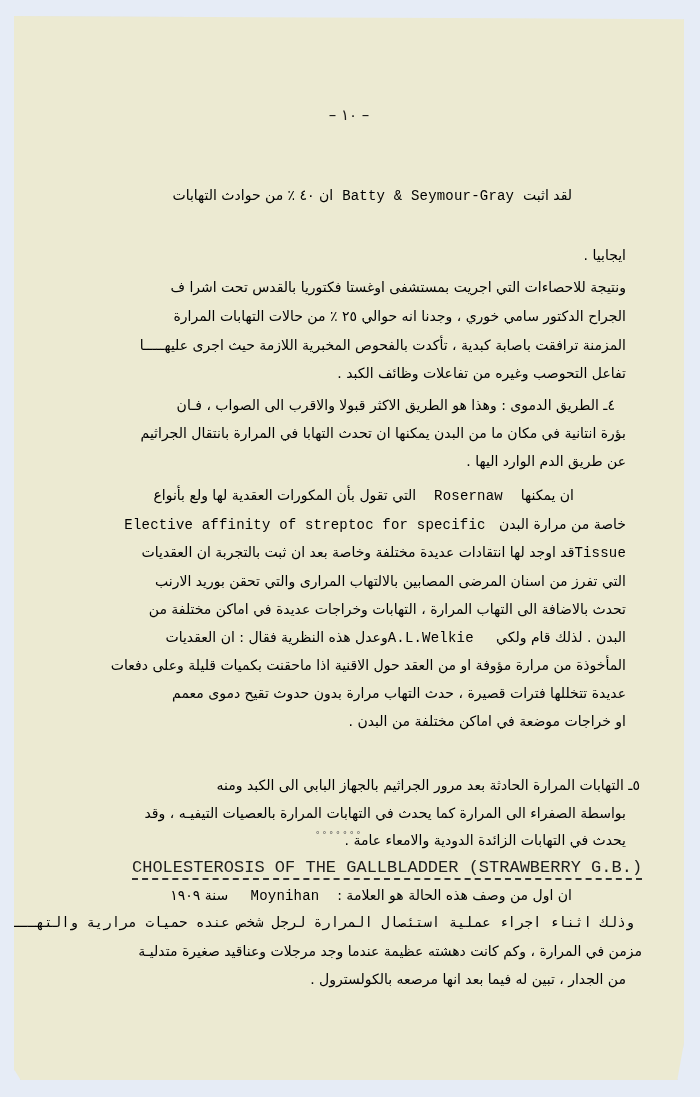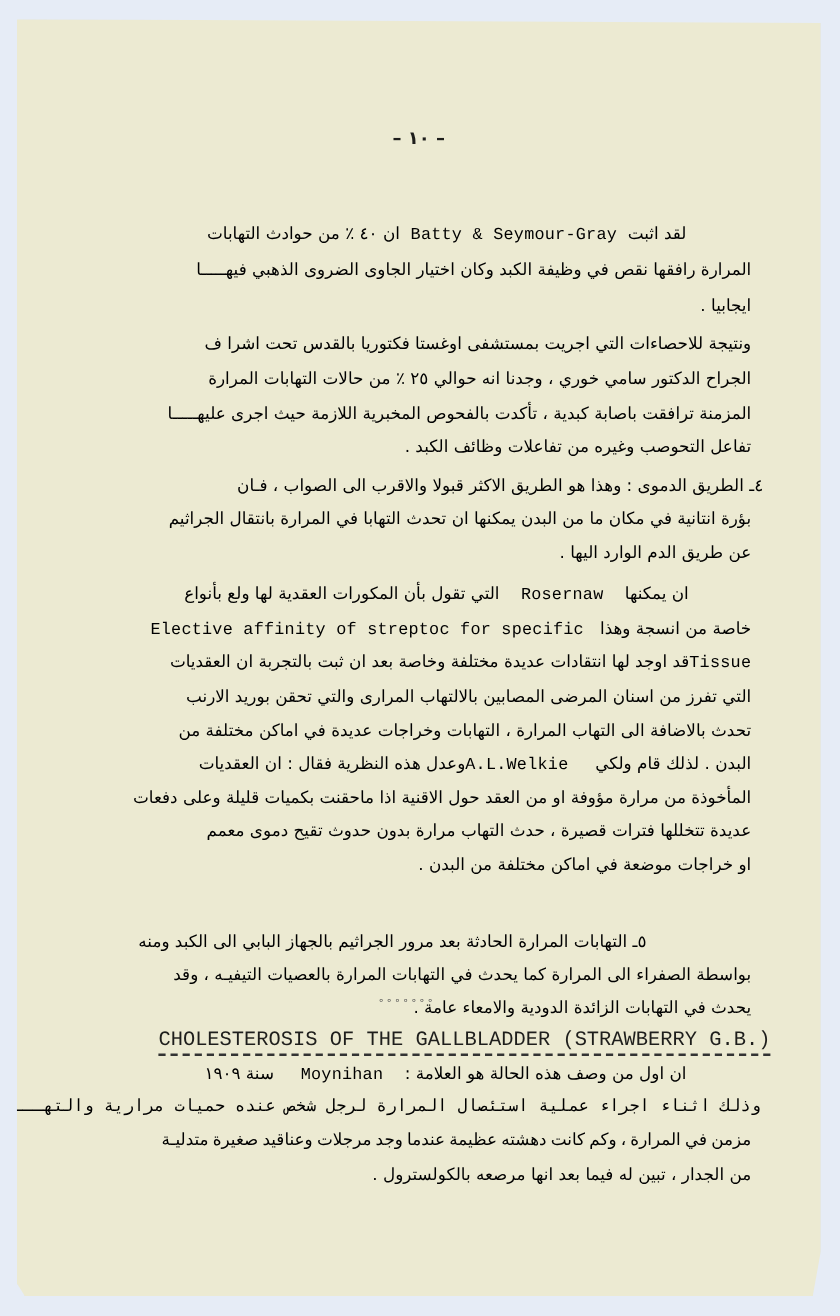--- a/index.html
+++ b/index.html
@@ -31,21 +31,20 @@
       font-family: "Liberation Mono", "DejaVu Sans Mono", monospace;
       font-size: 14px;
       unicode-bidi: isolate;
       direction: ltr;
       letter-spacing: 0.2px;
     }
     .page-number {
       position: absolute; left: 0; right: 0; top: 90px;
       text-align: center; font-size: 15px; color: #1e1e1c;
       font-family: "DejaVu Sans", sans-serif;
-      font-weight: bold;
     }
     .separator {
       position: absolute; left: 0; right: 0; top: 813px;
       text-align: center; font-size: 8px; color: #555;
       letter-spacing: 2px; font-family: "DejaVu Sans Mono", monospace;
     }
     .heading {
       position: absolute; left: 118px; top: 842px;
       font-family: "Liberation Mono", "DejaVu Sans Mono", monospace;
       font-size: 17px; color: #1e1e1c;
@@ -59,65 +58,64 @@
 
 <div class="page">
 
   <div class="page-number">– ١٠ –</div>
 
   <div class="line" style="top:170px; right:112px;">
     <span>لقد اثبت</span>
     &nbsp;<span class="latin">Batty &amp; Seymour-Gray</span>&nbsp;
     <span>ان ٤٠ ٪ من حوادث التهابات</span>
   </div>
-  <div class="line" style="top:200px; right:58px;">المرارة رافقها نقص في وظيفة الكبد وكان اختيار الجاوى الضروى الذهبي فيهـــــا</div>
   <div class="line" style="top:230px; right:58px;">ايجابيا .</div>
 
   <div class="line" style="top:262px; right:58px;">ونتيجة للاحصاءات التي اجريت بمستشفى اوغستا فكتوريا بالقدس تحت اشرا ف</div>
   <div class="line" style="top:291px; right:58px;">الجراح الدكتور سامي خوري ، وجدنا انه حوالي ٢٥ ٪ من حالات التهابات المرارة</div>
   <div class="line" style="top:320px; right:58px;">المزمنة ترافقت باصابة كبدية ، تأكدت بالفحوص المخبرية اللازمة حيث اجرى عليهـــــا</div>
   <div class="line" style="top:348px; right:58px;">تفاعل التحوصب وغيره من تفاعلات وظائف الكبد .</div>
 
-  <div class="line" style="top:380px; right:48px;">٤ـ الطريق الدموى : وهذا هو الطريق الاكثر قبولا والاقرب الى الصواب ، فـان</div>
+  <div class="line" style="top:380px; right:69px;">٤ـ الطريق الدموى : وهذا هو الطريق الاكثر قبولا والاقرب الى الصواب ، فـان</div>
   <div class="line" style="top:408px; right:58px;margin-left:44px;">بؤرة انتانية في مكان ما من البدن يمكنها ان تحدث التهابا في المرارة بانتقال الجراثيم</div>
   <div class="line" style="top:436px; right:58px;">عن طريق الدم الوارد اليها .</div>
 
   <div class="line" style="top:470px; right:110px;">
     <span>ان يمكنها</span>
     &nbsp;&nbsp;&nbsp;<span class="latin">Rosernaw</span>&nbsp;&nbsp;&nbsp;
     <span>التي تقول بأن المكورات العقدية لها ولع بأنواع</span>
   </div>
   <div class="line" style="top:499px; right:58px;">
-    <span>خاصة من انسجة وهذا</span>
+    <span>خاصة من مرارة البدن</span>
     &nbsp;&nbsp;<span class="latin">Elective affinity of streptoc for specific</span>
   </div>
   <div class="line" style="top:527px; right:58px;">
     <span class="latin">Tissue</span><span>قد اوجد لها انتقادات عديدة مختلفة وخاصة بعد ان ثبت بالتجربة ان العقديات</span>
   </div>
   <div class="line" style="top:556px; right:58px;">التي تفرز من اسنان المرضى المصابين بالالتهاب المرارى والتي تحقن بوريد الارنب</div>
   <div class="line" style="top:584px; right:58px;">تحدث بالاضافة الى التهاب المرارة ، التهابات وخراجات عديدة في اماكن مختلفة من</div>
   <div class="line" style="top:612px; right:58px;">
     <span>البدن . لذلك قام ولكي</span>
     &nbsp;&nbsp;&nbsp;&nbsp;<span class="latin">A.L.Welkie</span><span>وعدل هذه النظرية فقال : ان العقديات</span>
   </div>
   <div class="line" style="top:640px; right:58px;padding-left:17px;">المأخوذة من مرارة مؤوفة او من العقد حول الاقنية اذا ماحقنت بكميات قليلة وعلى دفعات</div>
   <div class="line" style="top:668px; right:58px;">عديدة تتخللها فترات قصيرة ، حدث التهاب مرارة بدون حدوث تقيح دموى معمم</div>
   <div class="line" style="top:696px; right:58px;">او خراجات موضعة في اماكن مختلفة من البدن .</div>
 
 
-  <div class="line" style="top:760px; right:44px;text-align:center;">٥ـ التهابات المرارة الحادثة بعد مرور الجراثيم بالجهاز البابي الى الكبد ومنه</div>
+  <div class="line" style="top:760px; right:44px;">٥ـ التهابات المرارة الحادثة بعد مرور الجراثيم بالجهاز البابي الى الكبد ومنه</div>
   <div class="line" style="top:788px; right:58px;">بواسطة الصفراء الى المرارة كما يحدث في التهابات المرارة بالعصيات التيفيـه ، وقد</div>
   <div class="line" style="top:815px; right:58px; top:815px;">يحدث في التهابات الزائدة الدودية والامعاء عامة .</div>
 
   <div class="separator" style="top:815px; left:290px; right:auto; width:70px;">°°°°°°°</div>
 
   <div class="heading">CHOLESTEROSIS OF THE GALLBLADDER (STRAWBERRY G.B.)</div>
 
   <div class="line" style="top:870px; right:112px;">
     <span>ان اول من وصف هذه الحالة هو العلامة :</span>
     &nbsp;&nbsp;&nbsp;<span class="latin">Moynihan</span>&nbsp;&nbsp;&nbsp;&nbsp;
     <span>سنة ١٩٠٩</span>
   </div>
   <div class="line" style="top:898px; right:50px;font-family:Liberation Mono, monospace;">وذلك اثناء اجراء عملية استئصال المرارة لرجل شخص عنده حميات مرارية والتهـــاب</div>
-  <div class="line" style="top:926px; right:58px;font-family:Liberation Serif, serif;">مزمن في المرارة ، وكم كانت دهشته عظيمة عندما وجد مرجلات وعناقيد صغيرة متدليـة</div>
+  <div class="line" style="top:926px; right:42px;">مزمن في المرارة ، وكم كانت دهشته عظيمة عندما وجد مرجلات وعناقيد صغيرة متدليـة</div>
   <div class="line" style="top:954px; right:58px;">من الجدار ، تبين له فيما بعد انها مرصعه بالكولسترول .</div>
 
 </div>
 
 </body></html>

